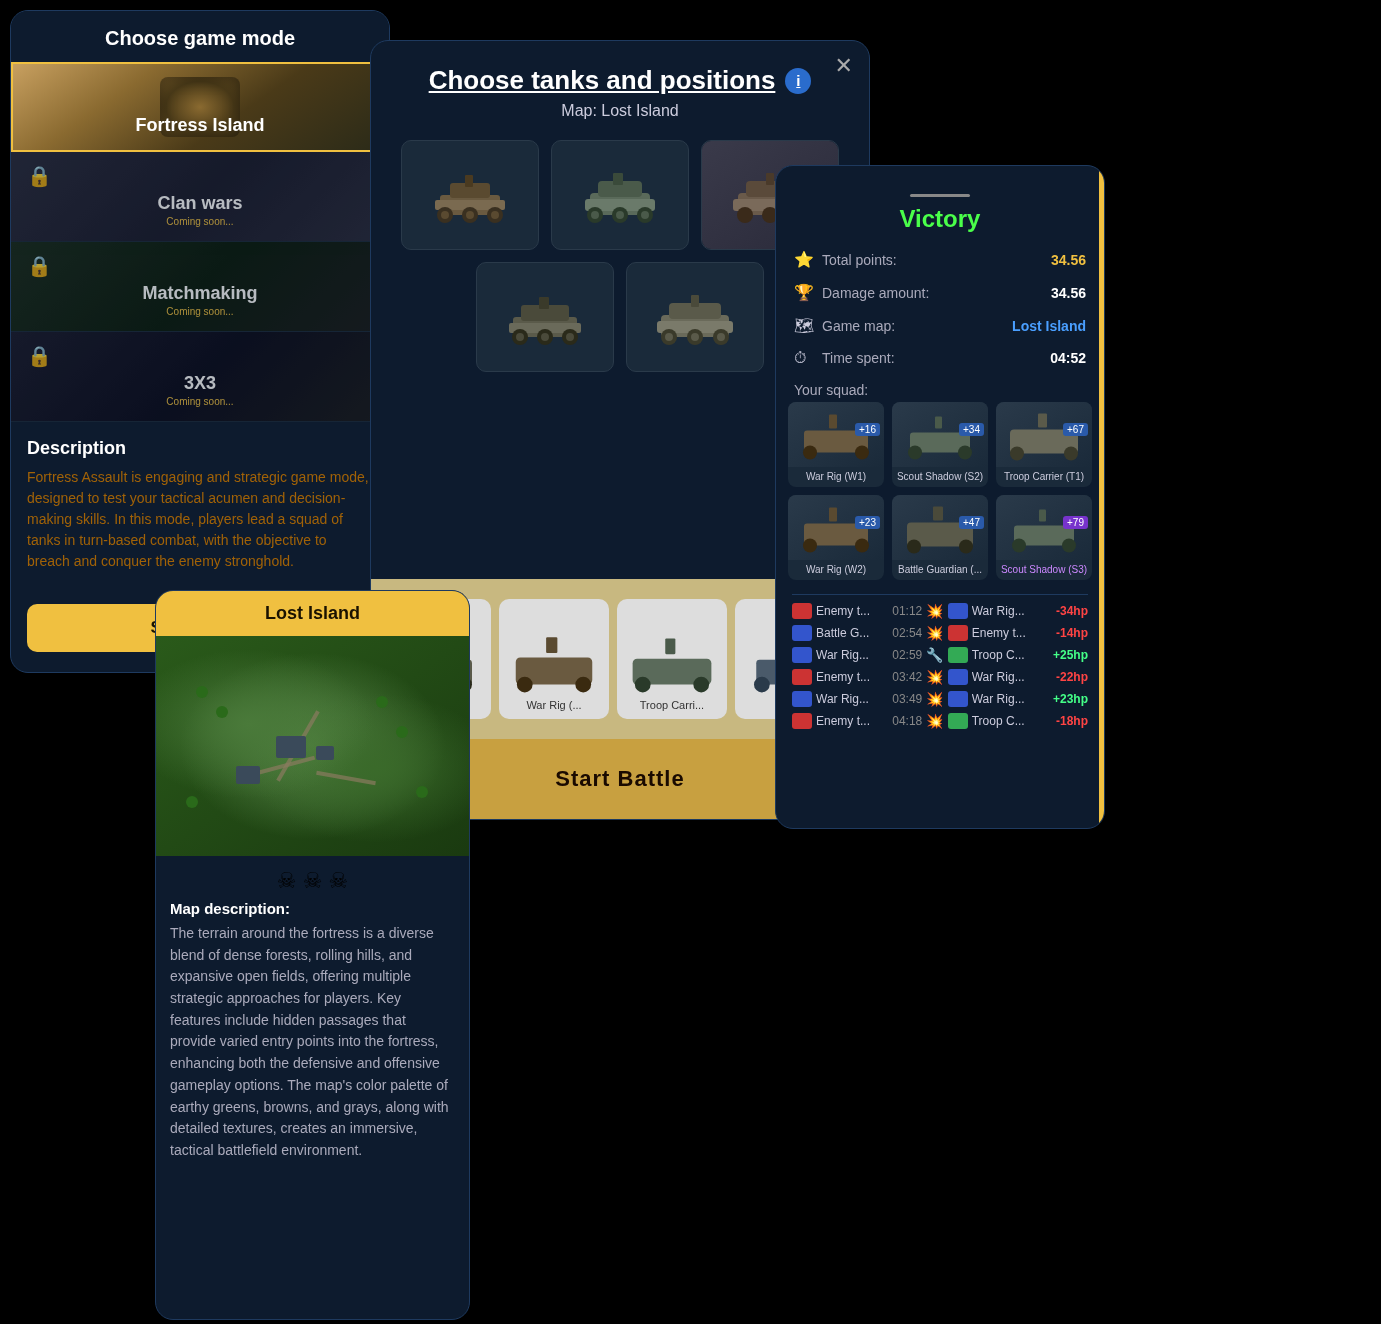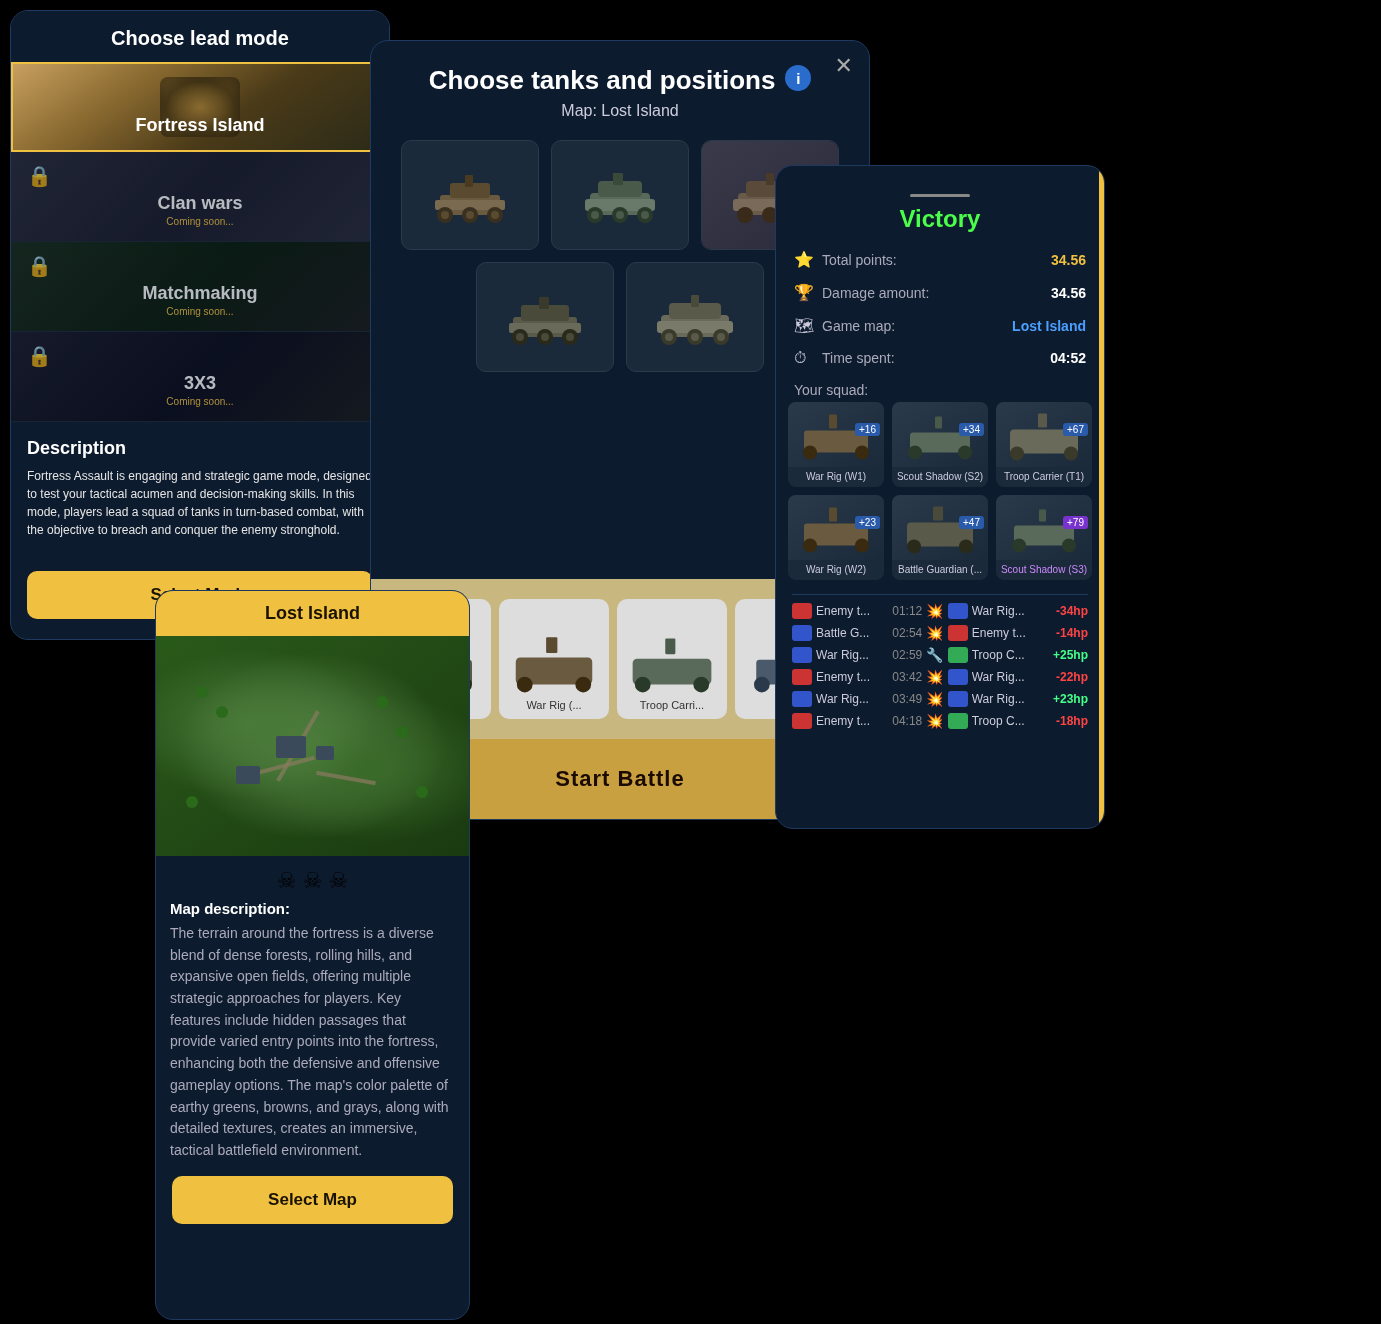--- a/index.html
+++ b/index.html
@@ -111,23 +111,23 @@
     .panel-description {
       padding: 16px;
       color: #ccc;
     }
     .panel-description h3 {
       color: #fff;
       font-size: 18px;
       margin-bottom: 8px;
     }
     .panel-description p {
-      font-size: 12px;
+      font-size: 14px;
       line-height: 1.5;
-      color: #e5e5e5;
+      color: #a16207;
     }
     .select-btn {
       display: block;
       margin: 16px auto 0;
       width: calc(100% - 32px);
       padding: 14px;
       background: #f0c040;
       color: #1a1200;
       font-size: 17px;
       font-weight: bold;
@@ -151,22 +151,24 @@
     }
     #panel-tanks .tanks-header {
       padding: 24px 20px 8px;
       text-align: center;
     }
     #panel-tanks .tanks-title {
       color: #fff;
       font-size: 26px;
       font-weight: bold;
       display: flex;
+      align-items: center;
       justify-content: center;
       gap: 10px;
+      text-decoration: underline;
     }
     .info-icon {
       width: 26px;
       height: 26px;
       border-radius: 50%;
       background: #2a6ccc;
       color: #fff;
       display: inline-flex;
       align-items: center;
       justify-content: center;
@@ -487,21 +489,21 @@
       width: 12px;
       height: 12px;
       background: #2a6a1a;
       border-radius: 50%;
     }
   </style>
 </head>
 <body>
 
 <div id="panel-gamemode" class="panel">
-  <div class="panel-title">Choose lead mode</div>
+  <div class="panel-title">Choose game mode</div>
 
   <div class="mode-item active">
     <div class="mode-item-bg fortress">
       <div class="fortress-image"></div>
     </div>
     <div class="mode-item-label">Fortress Island</div>
   </div>
 
   <div class="mode-item" style="opacity:0.7">
     <div class="mode-item-bg clan"></div>
@@ -699,21 +701,20 @@
       <div class="map-tree" style="left:30px;top:160px"></div>
       <div class="map-tree" style="left:260px;top:150px"></div>
     </div>
   </div>
 
   <div class="skull-row">☠ ☠ ☠</div>
 
   <div class="map-desc-label">Map description:</div>
   <div class="map-desc-text">The terrain around the fortress is a diverse blend of dense forests, rolling hills, and expansive open fields, offering multiple strategic approaches for players. Key features include hidden passages that provide varied entry points into the fortress, enhancing both the defensive and offensive gameplay options. The map's color palette of earthy greens, browns, and grays, along with detailed textures, creates an immersive, tactical battlefield environment.</div>
 
-  <button class="select-btn" style="margin-top:14px">Select Map</button>
 </div>
 
 <div id="panel-victory" class="panel">
   <div class="victory-accent"></div>
 
   <div class="victory-header">
     <div class="victory-divider"></div>
     <div class="victory-title">Victory</div>
   </div>
 

